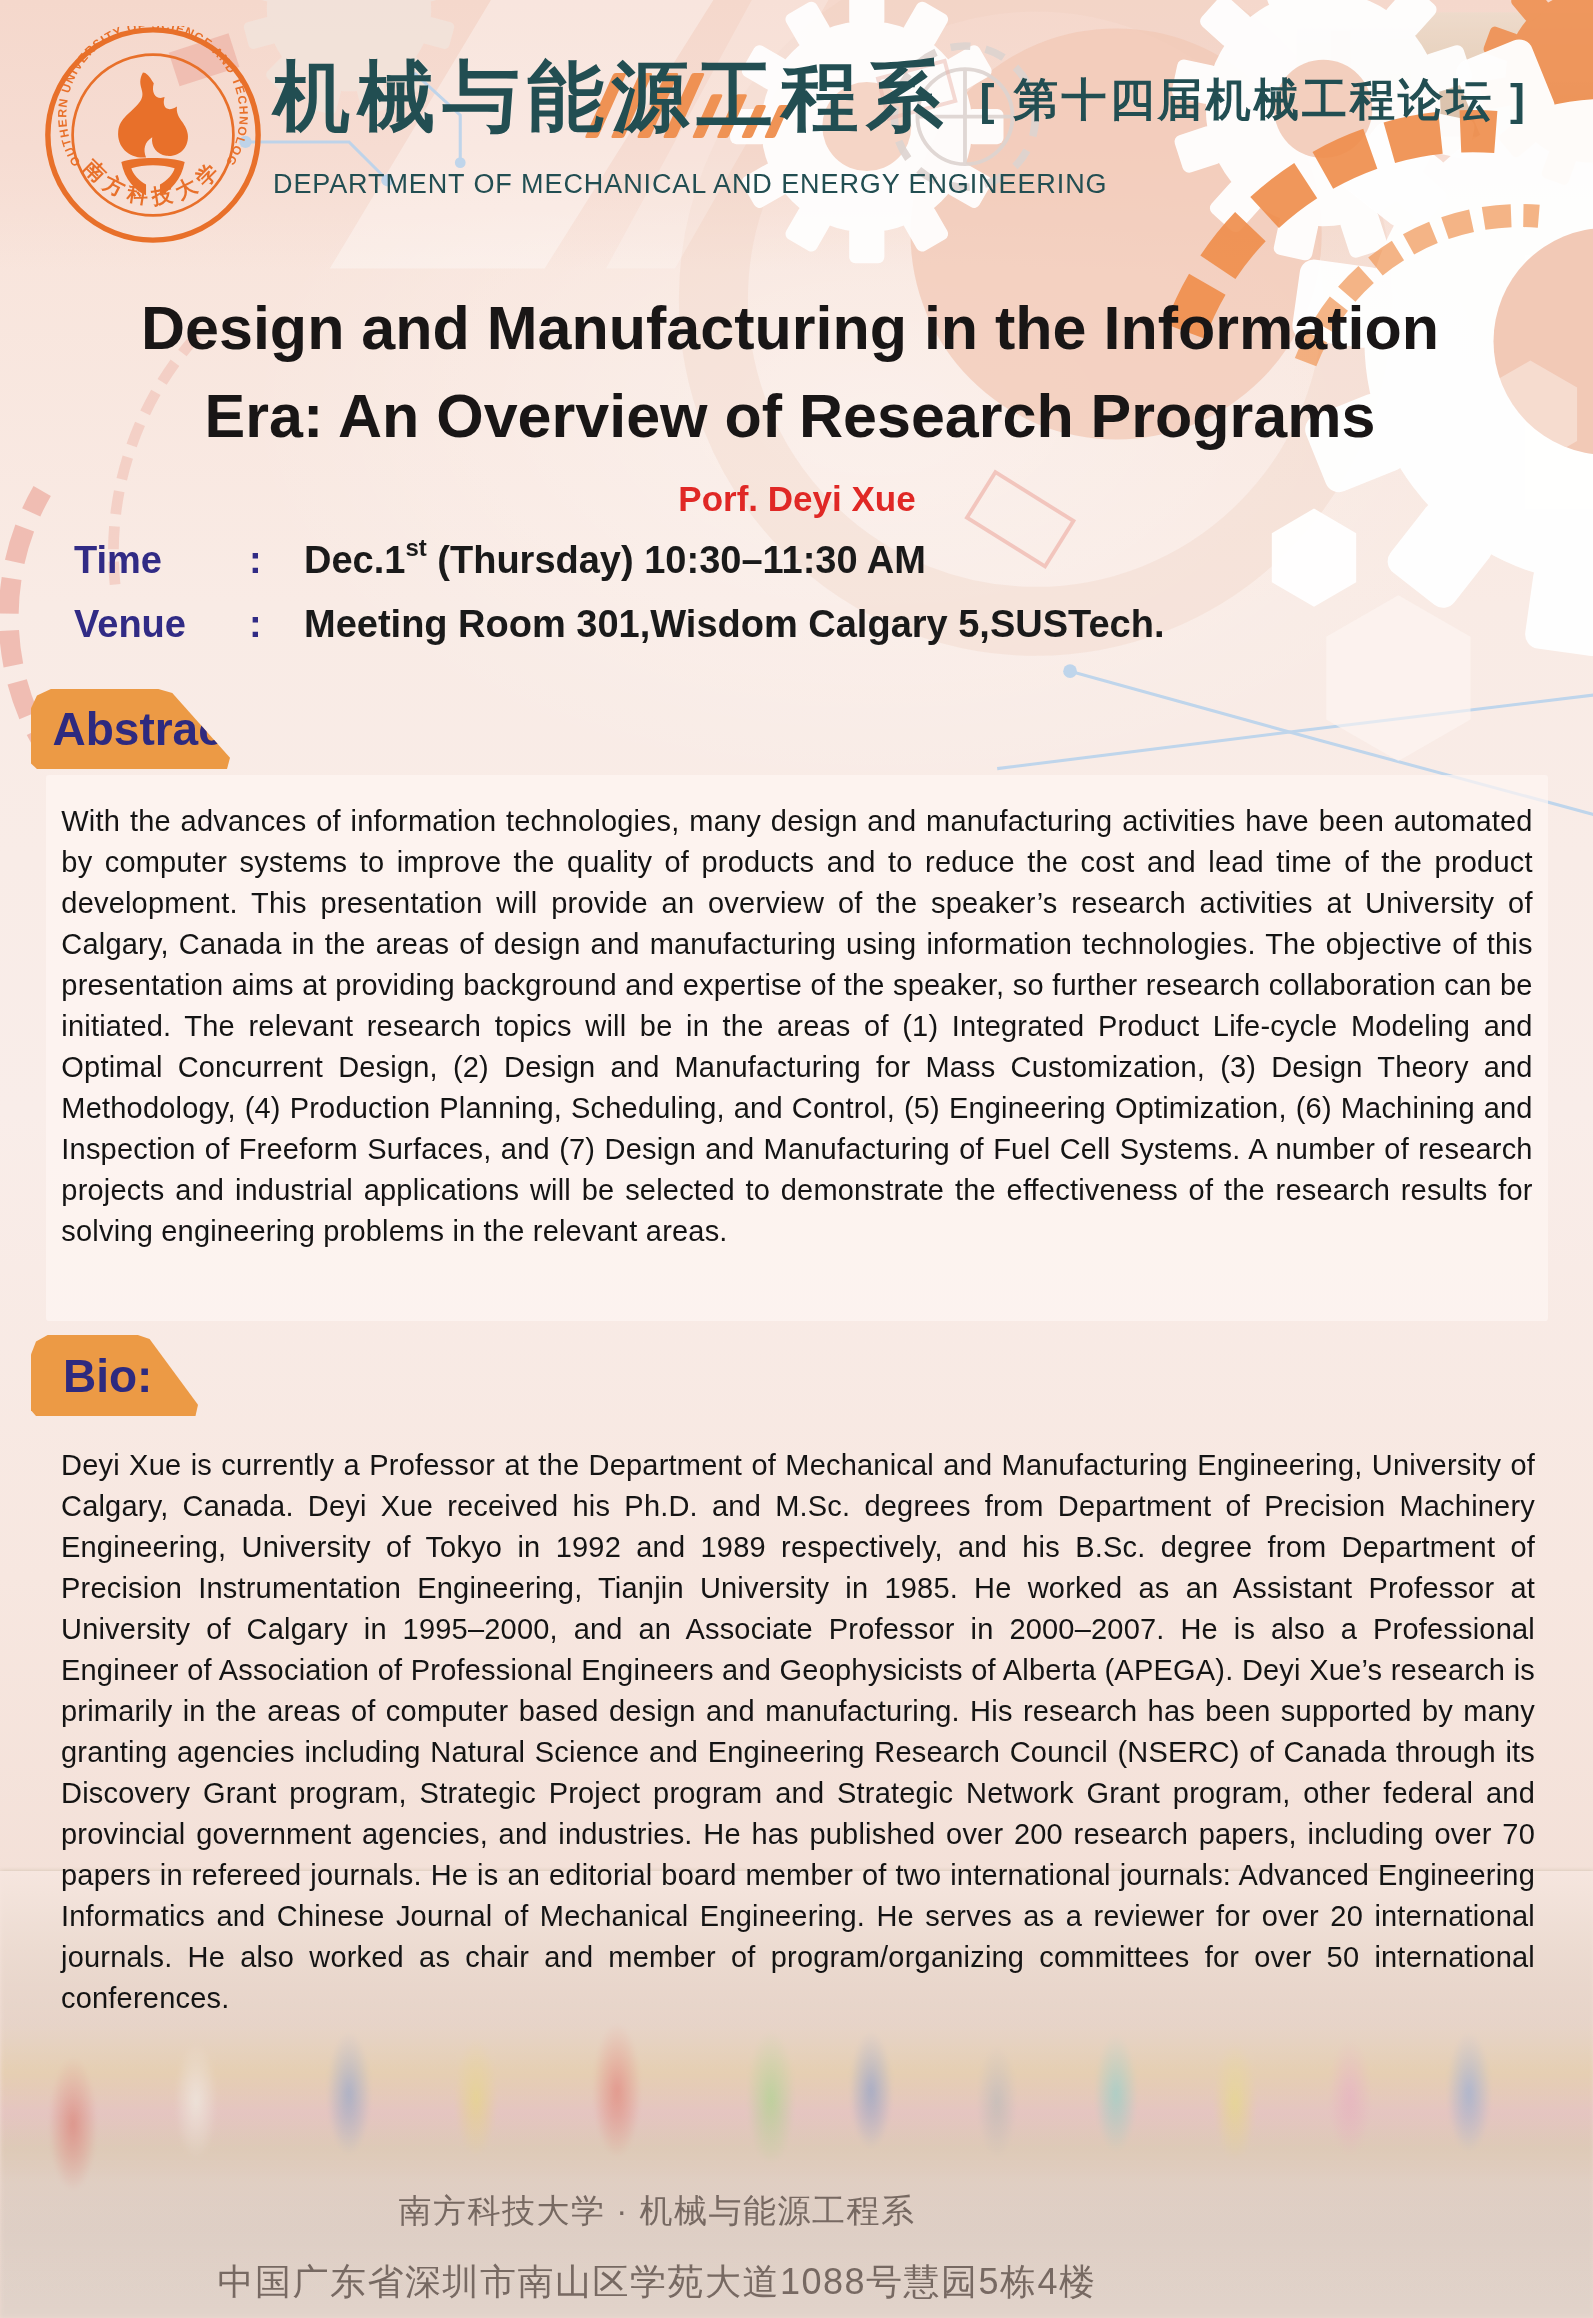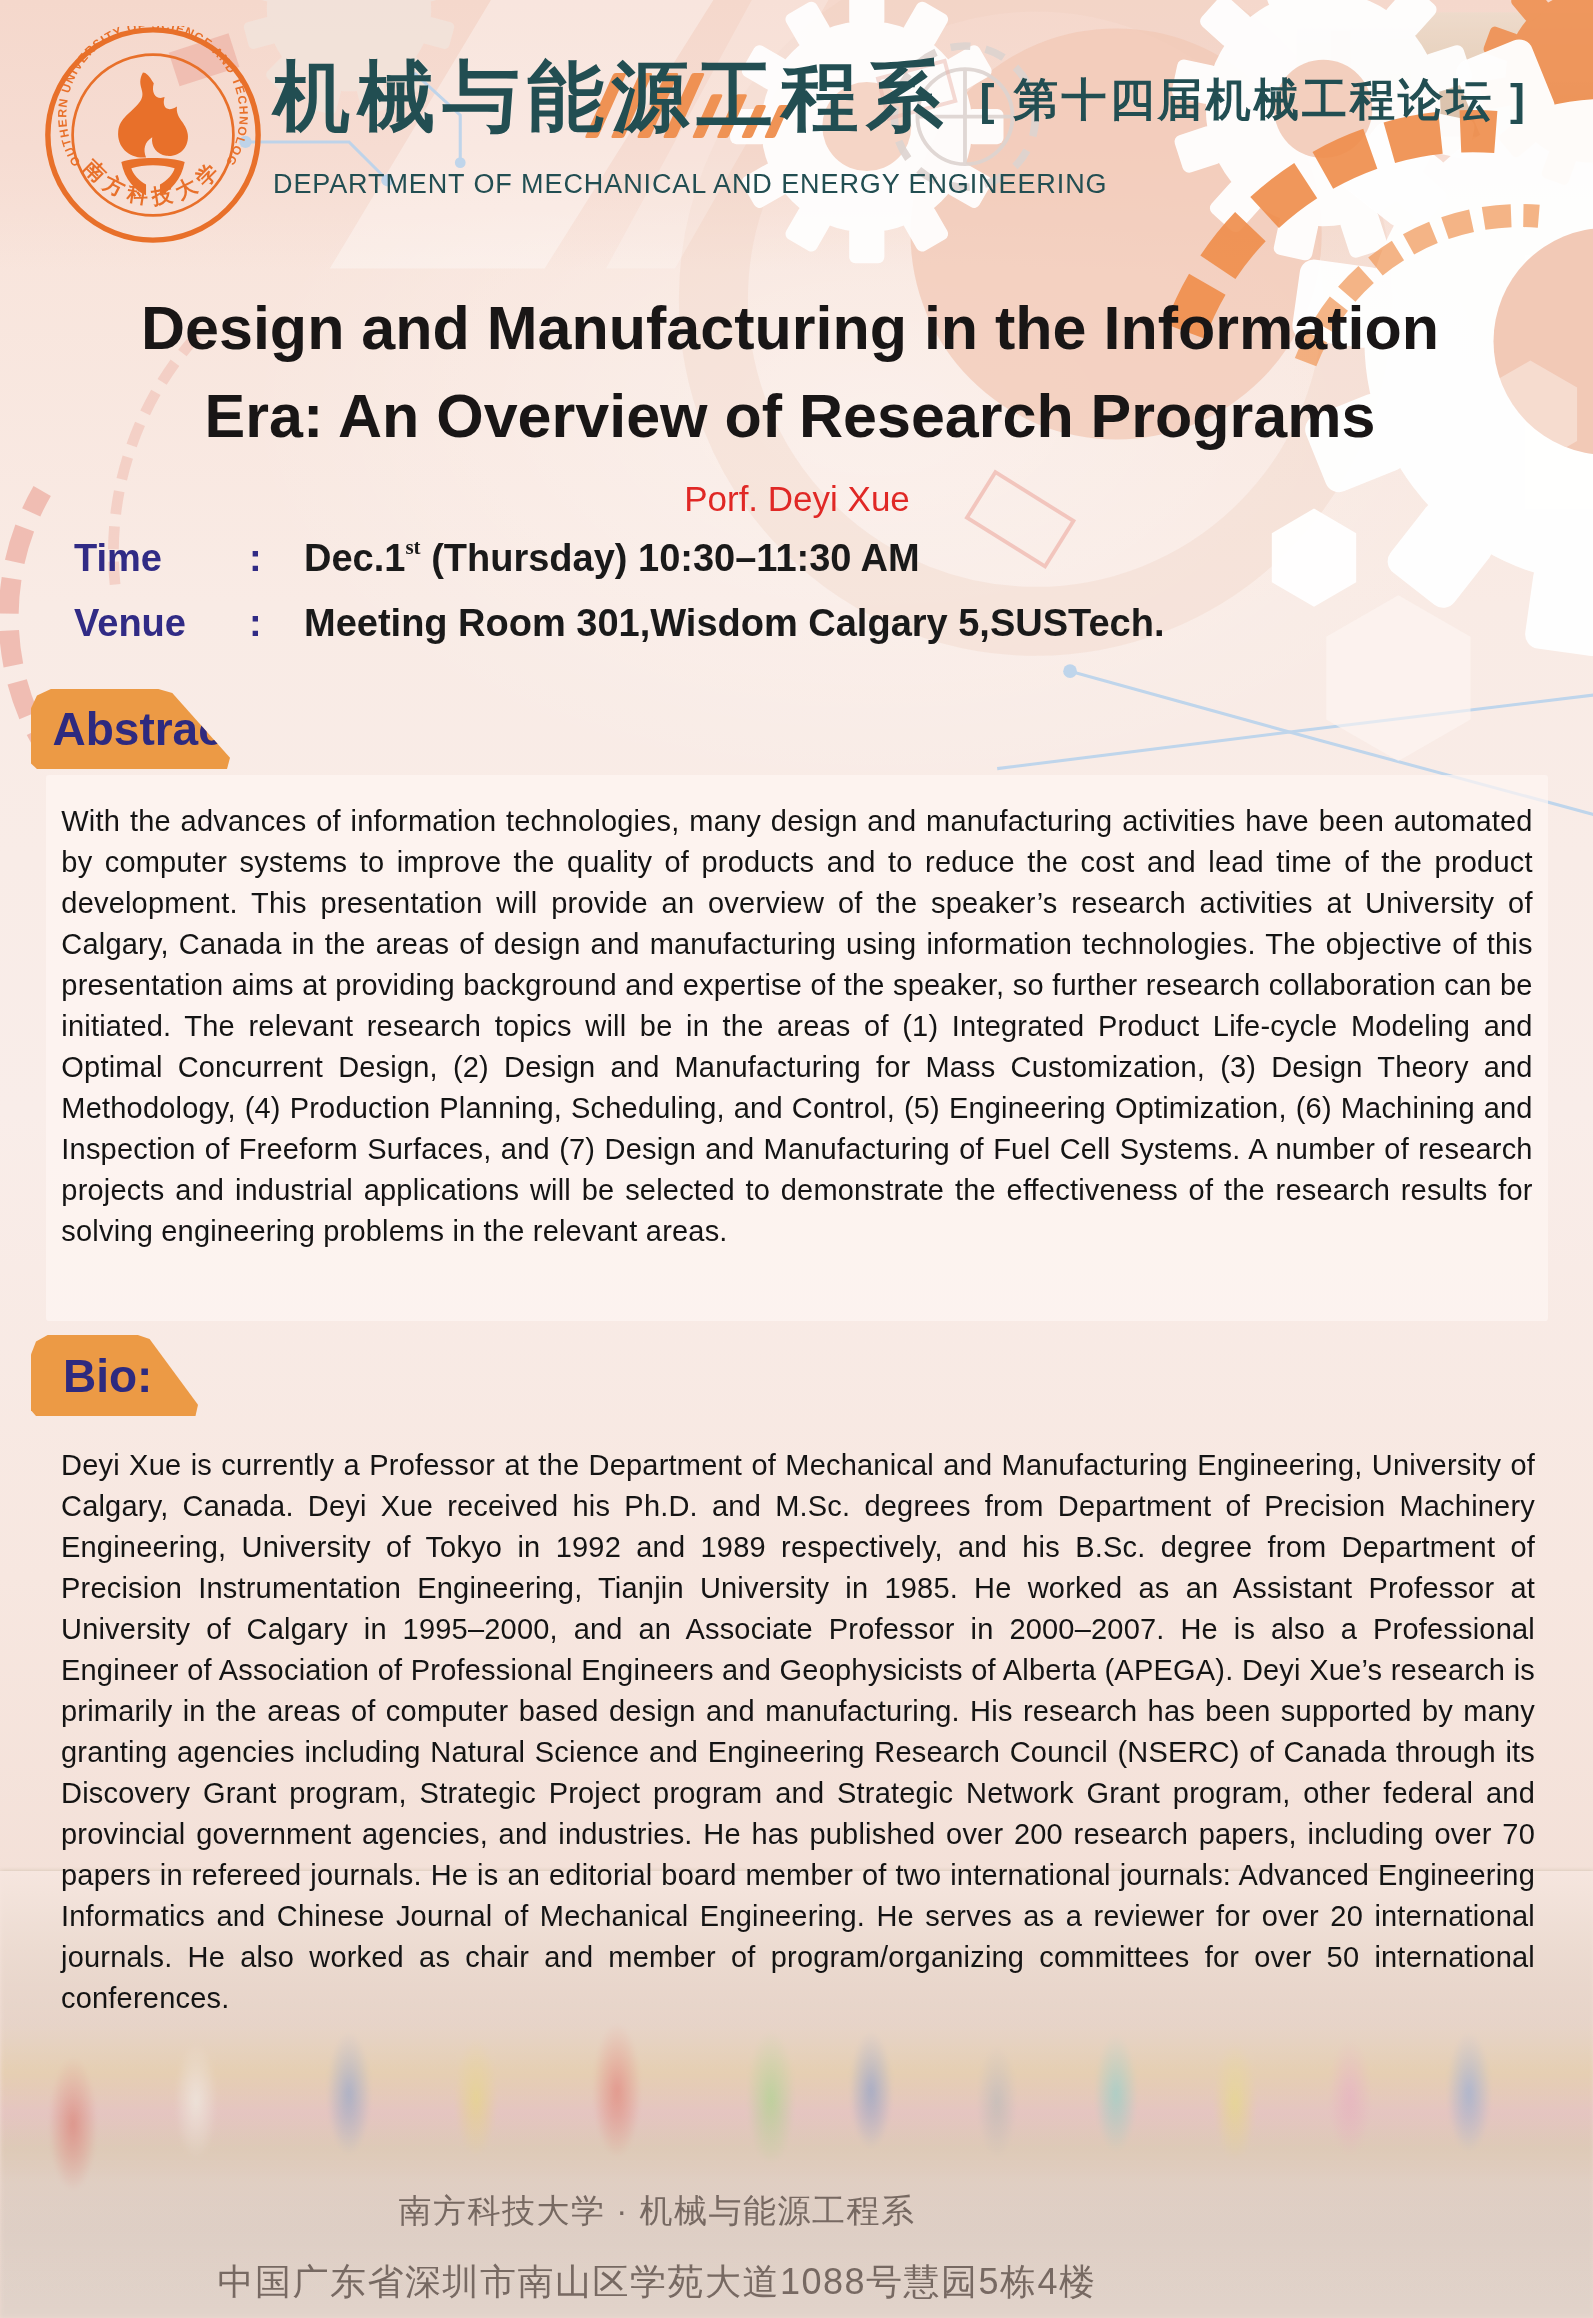--- a/index.html
+++ b/index.html
@@ -44,27 +44,27 @@
   .logo{position:absolute; left:44px; top:26px; width:218px; height:218px;}
   .hgroup{position:absolute; left:273px; top:54px;}
   .hrow{display:flex; align-items:center; gap:29px;}
   .cn-title{font-size:77px; font-weight:bold; color:#224e52; letter-spacing:7.7px; line-height:1.1; white-space:nowrap;}
   .forum-tag{font-size:45px; font-weight:bold; color:#224e52; letter-spacing:3.1px; padding-top:7.7px; white-space:nowrap;text-align:center;}
   .en-title{margin-top:30px; font-size:27px; color:#224e52; letter-spacing:0.9px; white-space:nowrap;}
   
   .talk-title{position:absolute; left:0; top:285px; width:1580px; text-align:center;
     font-size:61px; font-weight:bold; color:#191616; line-height:1.44; letter-spacing:0;}
   .speaker{position:absolute; left:0; top:479px; width:1594px; text-align:center;
-    font-size:35px; font-weight:normal; color:#e02825;}
+    font-size:35px; font-weight:bold; color:#e02825;}
   .info{position:absolute; left:74px; top:537px;}
   .info-row{display:flex; align-items:flex-end; margin-bottom:21.5px; font-size:38px; font-weight:bold;}
   .info-label{width:175px; color:#312b85;}
   .info-colon{width:55px; color:#312b85;}
   .info-value{color:#1a1a1a; white-space:nowrap;}
-  .info-value sup{font-size:21px; position:relative; top:-3.1px;font-family:Liberation Serif, serif;}
+  .info-value sup{font-size:24px; position:relative; top:-3.1px;}
   
   .tab{position:absolute; background:#ec9a45; color:#2e2a7f; font-weight:bold; font-size:46px;
     display:flex; align-items:center; padding-left:21.5px; box-sizing:border-box;
     clip-path:polygon(0 24%, 3% 8%, 10% 0, 64% 0, 71% 5%, 100% 86%, 98.5% 100%, 3% 100%, 0 93%);}
   .tab-abstract{left:31px; top:689px; width:199px; height:80px;}
   .tab-bio{left:31px; top:1335px; width:167px; height:81px;padding-left:32px;}
   .panel{position:absolute; left:46px; top:775px; width:1502px; height:546px;
     background:rgba(253,245,243,.72); border-radius:3.1px;}
   .bodytext{font-size:29px; line-height:41px; letter-spacing:0.2px; color:#141414;
     text-align:justify; }

